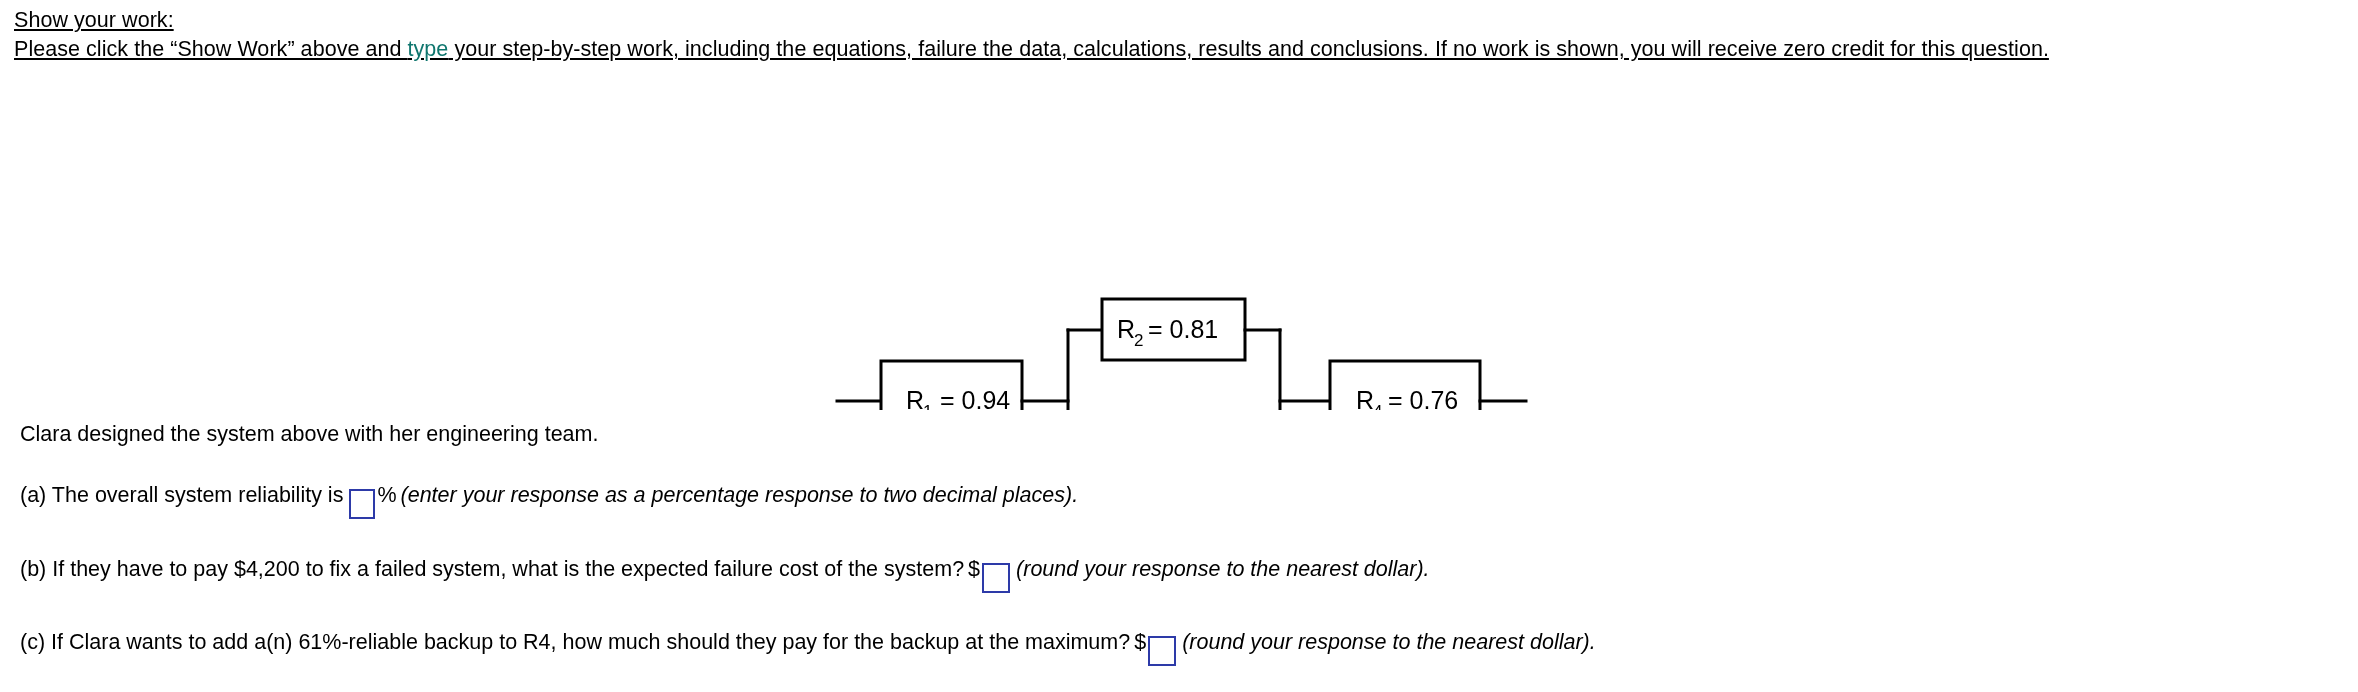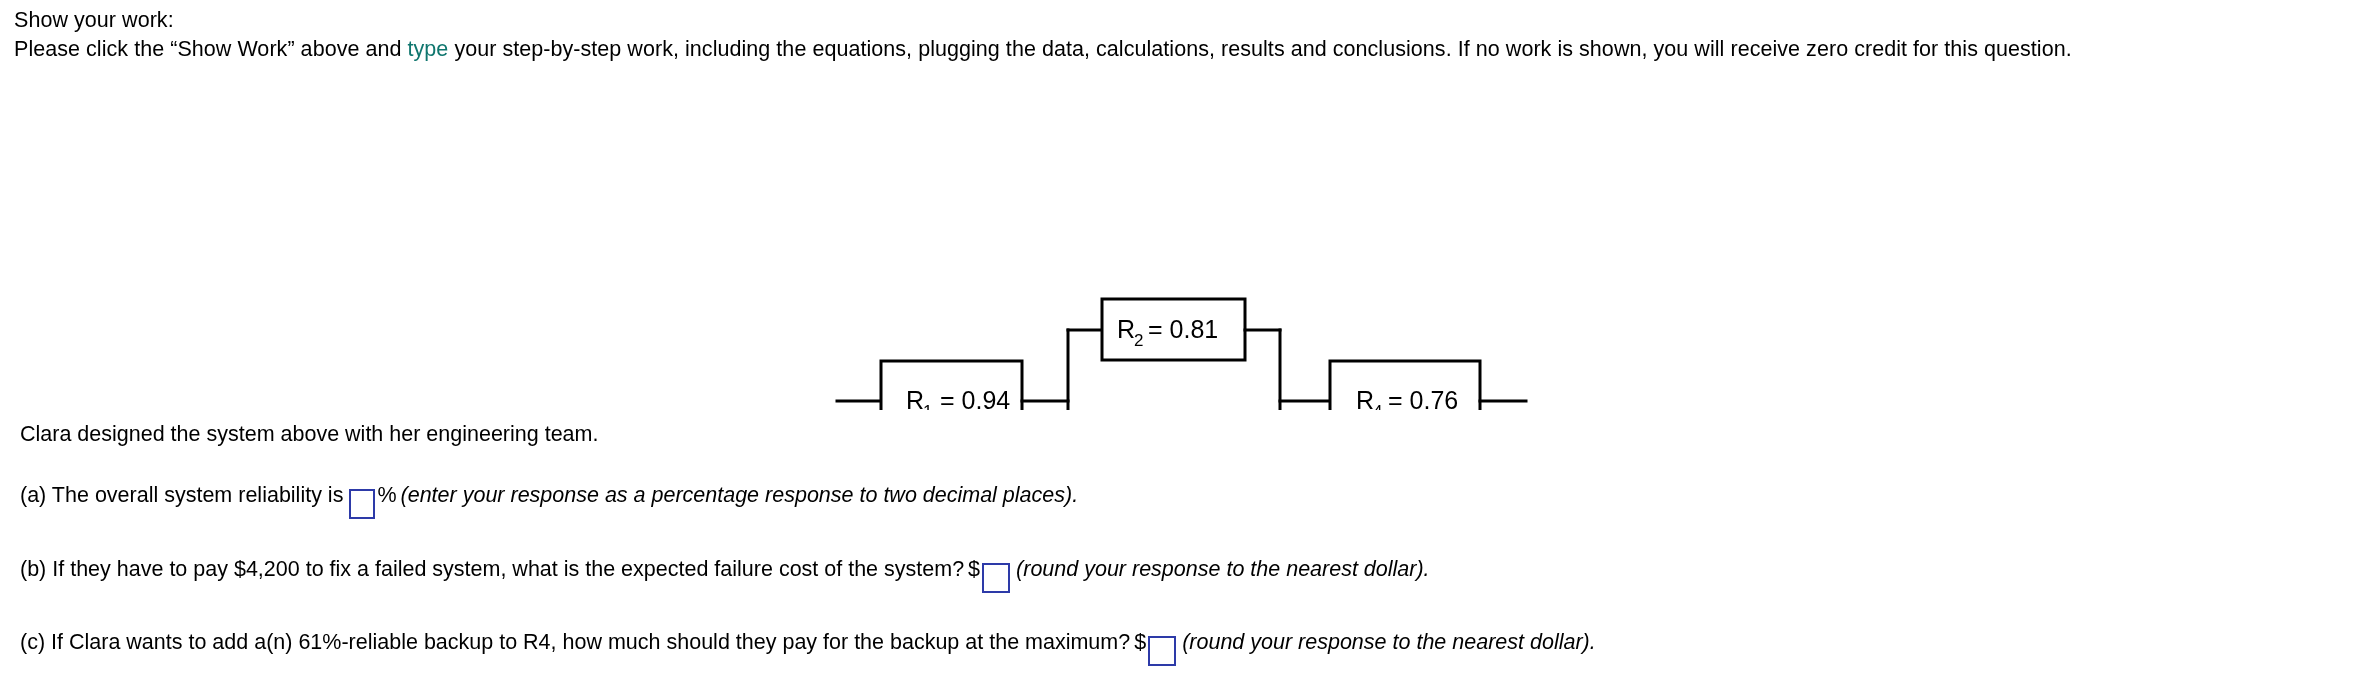--- a/index.html
+++ b/index.html
@@ -24,20 +24,21 @@
 
   
   .intro {
     position: absolute;
     left: 14px;
     top: 6px;
     width: 2330px;
     font-size: 21.5px;
     line-height: 29px;
     letter-spacing: 0.05px;
+    text-decoration: underline;
   }
   .intro-line1 { display: block; }
   .intro-body  { display: block; }
   .kw-red { color: #0f766e; }
 
   
   .diagram {
     position: absolute;
     left: 0;
     top: 110px;
@@ -82,21 +83,21 @@
 
   .nbsp-sm { display: inline-block; width: 4px; }
 </style>
 </head>
 <body>
 
 <div class="page">
 
   <div class="intro">
     <span class="intro-line1">Show your work:</span>
-    <span class="intro-body"><span>Please click the “Show Work” above and </span><span class="kw-red">type</span><span> your step-by-step work, including the equations, plugging the data, calculations, results and conclusions. If no work is shown, you will receive zero credit for this question.</span></span>
+    <span class="intro-body"><span>Please click the “Show Work” above and </span><span class="kw-red">type</span><span> your step-by-step work, including the equations, failure the data, calculations, results and conclusions. If no work is shown, you will receive zero credit for this question.</span></span>
   </div>
 
   <div class="diagram">
     <svg width="2358" height="300" viewBox="0 0 2358 300" xmlns="http://www.w3.org/2000/svg">
       <g stroke="#000000" stroke-width="3" fill="none" stroke-linecap="square">
 
         <line x1="837" y1="291" x2="881" y2="291"></line>
 
         <rect x="881" y="251" width="141" height="79" fill="#ffffff"></rect>
 

